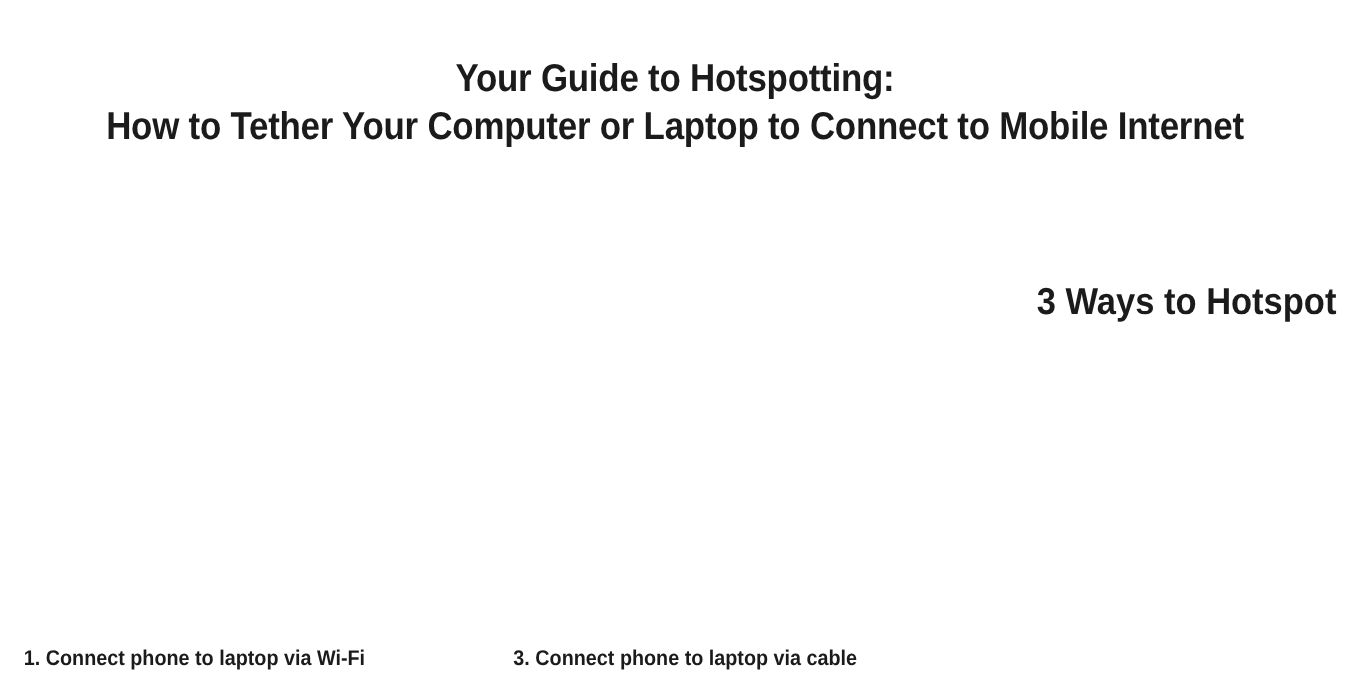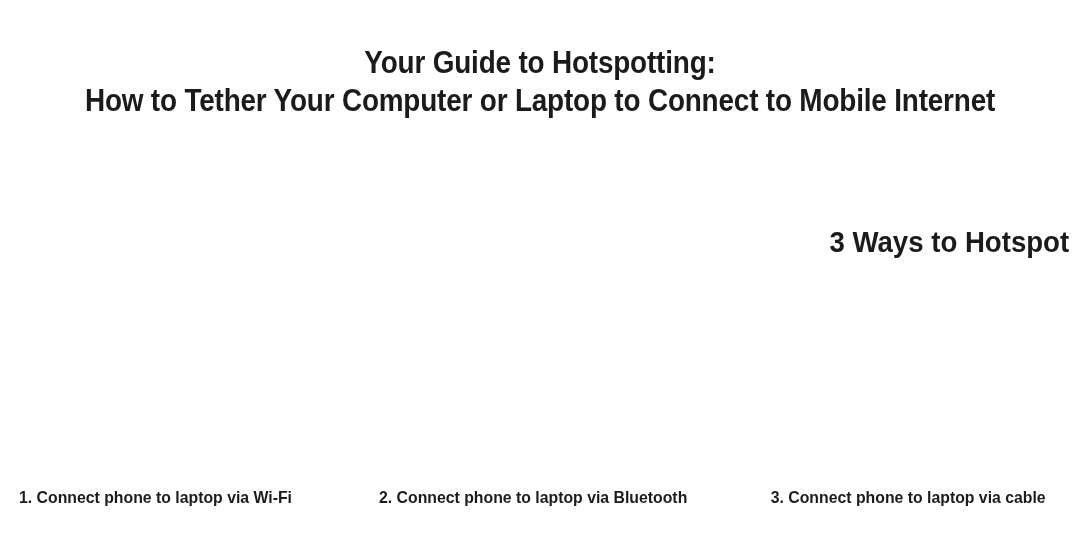--- a/index.html
+++ b/index.html
@@ -97,20 +97,21 @@
     width: 1080px;
     height: 28px;
     display: flex;
     flex-direction: row;
     align-items: flex-start;
   }
   .caption-cell {
     width: 360px;
     display: flex;
     flex-direction: row;
+    margin-top: 29px;
   }
   .caption-cell-1 { justify-content: flex-start; padding-left: 19px; box-sizing: border-box; }
   .caption-cell-2 { justify-content: flex-start; padding-left: 19px; box-sizing: border-box; }
   .caption-cell-3 { justify-content: center;  padding-right: 5px; box-sizing: border-box; }
 
   .caption-text {
     font-family: "Liberation Sans", sans-serif;
     font-weight: bold;
     font-size: 17px;
     line-height: 24px;
@@ -140,21 +141,18 @@
   <div class="illustration-row">
     <div class="illustration-cell"></div>
     <div class="illustration-cell"></div>
     <div class="illustration-cell"></div>
   </div>
 
   <div class="caption-row">
     <div class="caption-cell caption-cell-1">
       <span class="caption-text">1. Connect phone to laptop via Wi-Fi</span>
     </div>
-    <div class="caption-cell caption-cell-2">
-      <span class="caption-text">2. Connect phone to laptop via Bluetooth</span>
-    </div>
     <div class="caption-cell caption-cell-3">
       <span class="caption-text">3. Connect phone to laptop via cable</span>
     </div>
   </div>
 
 </div>
 
 </body></html>

